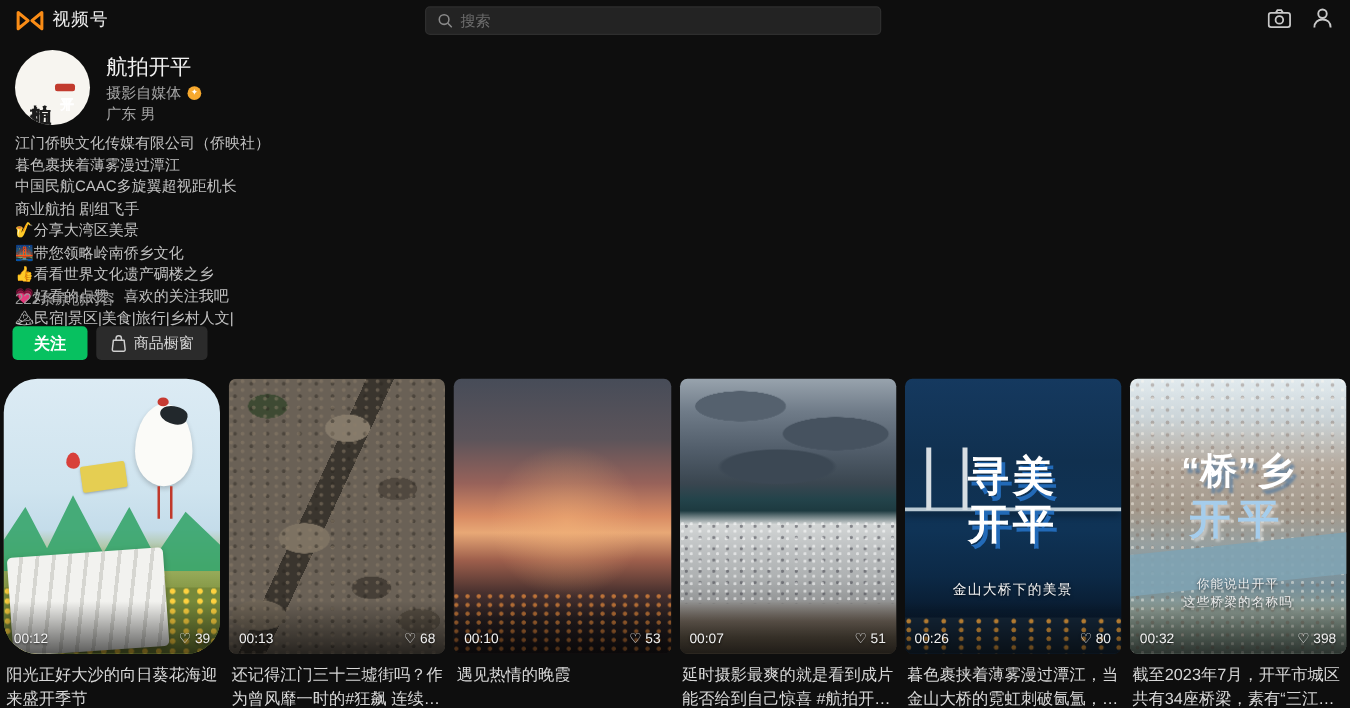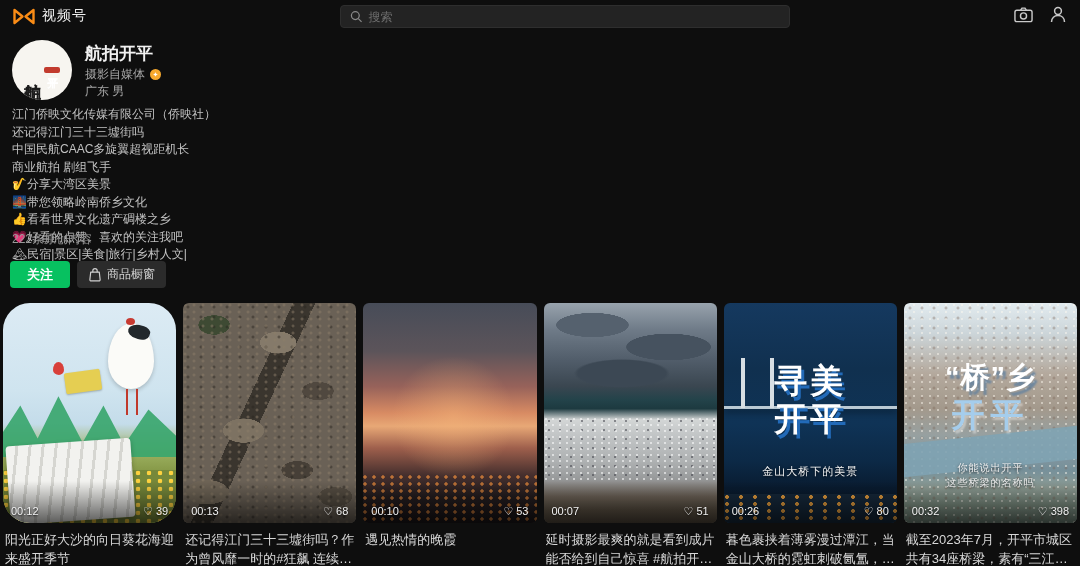--- a/index.html
+++ b/index.html
@@ -7,21 +7,21 @@
   body {
     background:#0e0e0e; color:#e6e6e6;
     font-family:"Liberation Sans","DejaVu Sans",sans-serif;
     position:relative;
   }
   
   .topbar { position:absolute; top:0; left:0; width:100%; height:32px; }
   .brand { position:absolute; left:12px; top:7px; display:flex; align-items:center; gap:6px; }
   .brand-name { font-size:14px; font-weight:normal; color:#f0f0f0; letter-spacing:1px; }
   .searchbox {
-    position:absolute; left:340px; top:5px; width:450px; height:23px;
+    position:absolute; left:340px; top:5px; width:365px; height:23px;
     background:#232323; border:1px solid #2e2e2e; border-radius:4px;
     display:flex; align-items:center; padding:0 9px; gap:6px;
   }
   .searchbox input {
     background:transparent; border:none; outline:none; color:#ddd;
     font-size:12px; width:100%; font-family:inherit;
   }
   .searchbox input::placeholder { color:#6d6d6d; }
   .top-icons { position:absolute; right:14px; top:6px; display:flex; gap:17px; align-items:center; }
   .top-icons svg { display:block; cursor:pointer; }
@@ -33,21 +33,21 @@
   }
   .av-main {
     writing-mode:vertical-rl; font-weight:900; font-size:17px; color:#1c1c1c;
     font-family:"Liberation Serif","DejaVu Serif",serif; line-height:1;
   }
   .av-seal {
     writing-mode:vertical-rl; background:#c23b2e; color:#fff; font-size:11px; font-weight:bold;
     padding:3px 2px; border-radius:2px; line-height:1.05;
     font-family:"Liberation Serif","DejaVu Serif",serif;
   }
-  .p-name { position:absolute; left:85px; top:42px; font-size:17px; font-weight:bold; color:#f2f2f2; }
+  .p-name { position:absolute; left:85px; top:42px; font-size:17px; font-weight:normal; color:#f2f2f2; }
   .p-cat { position:absolute; left:85px; top:66px; font-size:12px; color:#a6a6a6; display:flex; align-items:center; gap:5px; }
   .verify-badge {
     width:11px; height:11px; border-radius:50%; background:#f7a92e; display:inline-flex;
     align-items:center; justify-content:center; color:#fff; font-size:7px; line-height:1;
   }
   .p-region { position:absolute; left:85px; top:83px; font-size:12px; color:#a6a6a6; }
   .bio { position:absolute; left:12px; top:106px; font-size:12px; line-height:17.5px; color:#c2c2c2; }
   .bio div { white-space:nowrap; }
   .content-count { position:absolute; left:12px; top:231px; font-size:12px; color:#999; }
   
@@ -201,21 +201,21 @@
 </div>
 <h1 class="p-name">航拍开平</h1>
 <div class="p-cat">
   <span>摄影自媒体</span>
   <span class="verify-badge">✦</span>
 </div>
 <div class="p-region">广东 男</div>
 
 <div class="bio">
   <div>江门侨映文化传媒有限公司（侨映社）</div>
-  <div>还记得江门三十三墟街吗</div>
+  <div>暮色裹挟着薄雾漫过潭江</div>
   <div>中国民航CAAC多旋翼超视距机长</div>
   <div>商业航拍 剧组飞手</div>
   <div>🎷分享大湾区美景</div>
   <div>🌉带您领略岭南侨乡文化</div>
   <div>👍看看世界文化遗产碉楼之乡</div>
   <div>💗好看的点赞、喜欢的关注我吧</div>
   <div>🏔民宿|景区|美食|旅行|乡村人文|</div>
 </div>
 
 <div class="content-count">222条原创内容</div>

